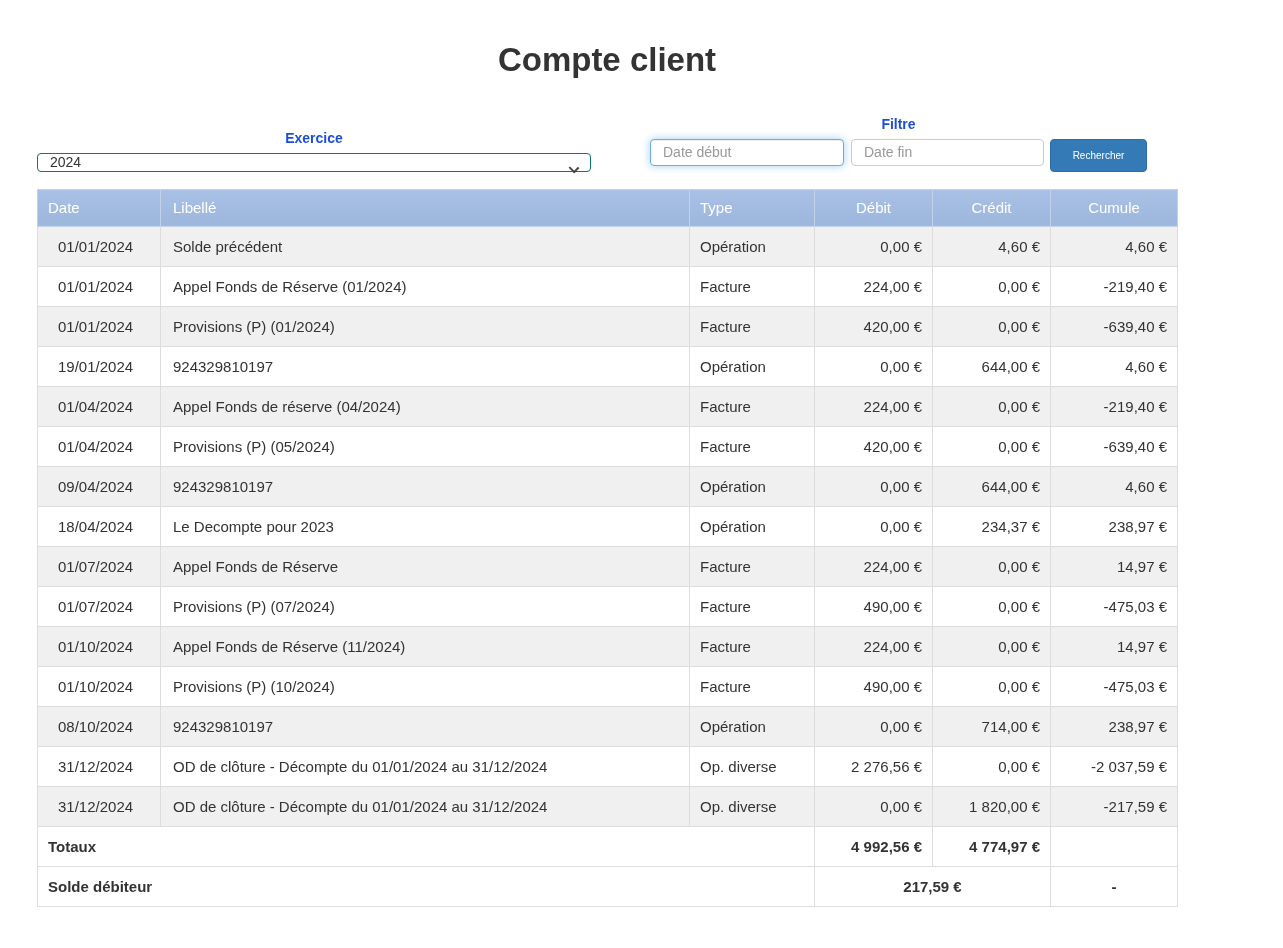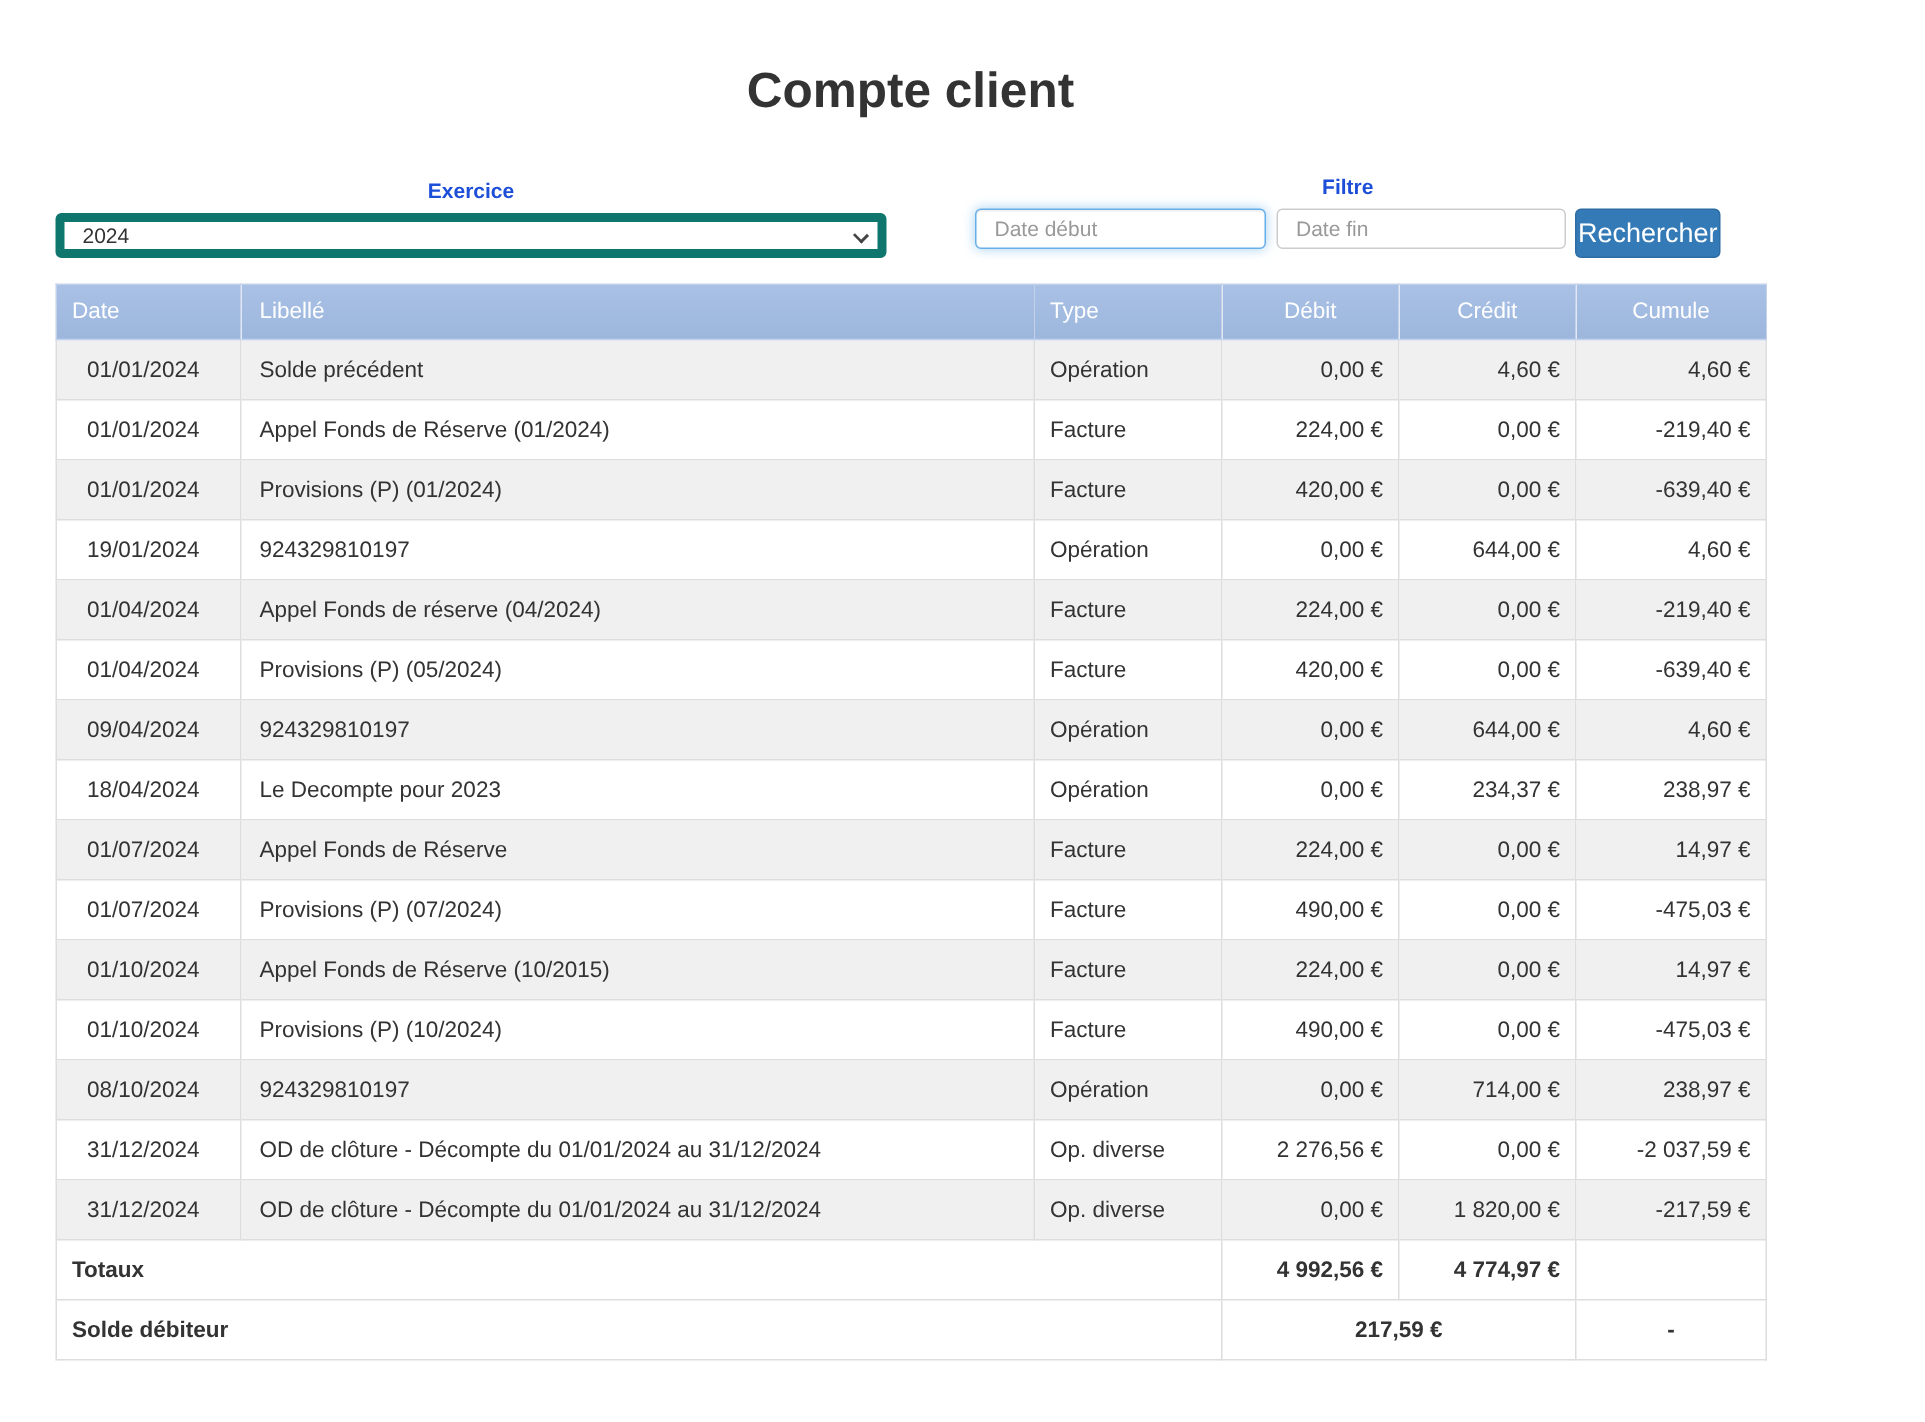--- a/index.html
+++ b/index.html
@@ -34,23 +34,23 @@
     text-align: center;
     font-size: 14px;
     font-weight: 700;
     color: #1d4ed8;
     margin-bottom: 7px;
   }
   .controls-line { display: flex; align-items: stretch; }
 
   .select-wrap { position: relative; width: 554px; }
   select.exercice {
-    width: 100%; height: 30px;
+    width: 100%; height: 19px;
     -webkit-appearance: none; appearance: none;
-    border: 6px solid #0f766e;
+    border: 1px solid #0f766e;
     border-radius: 4px;
     background: #ffffff;
     font-family: inherit;
     font-size: 14px; color: #333333;
     padding: 0 30px 0 12px;
     outline: none;
   }
   .select-chevron {
     position: absolute; right: 13px; top: 11px;
     width: 8px; height: 8px;
@@ -76,21 +76,21 @@
     border-color: #66afe9 !important;
     box-shadow: inset 0 1px 1px rgba(0,0,0,.075), 0 0 8px rgba(102,175,233,.6);
   }
   button.search-btn {
     width: 97px; height: 33px;
     background: #337ab7;
     border: 1px solid #2e6da4;
     border-radius: 4px;
     color: #ffffff;
     font-family: inherit;
-    font-size: 18px;
+    font-size: 10px;
     cursor: pointer;
   }
 
   table.ledger {
     margin-top: 17px;
     width: 1140px;
     border-collapse: collapse;
     table-layout: fixed;
     font-size: 15px;
   }
@@ -247,21 +247,21 @@
         <tr>
           <td class="col-date">01/07/2024</td>
           <td class="col-libelle">Provisions (P) (07/2024)</td>
           <td class="col-type">Facture</td>
           <td class="col-debit">490,00 €</td>
           <td class="col-credit">0,00 €</td>
           <td class="col-cumule">-475,03 €</td>
         </tr>
         <tr>
           <td class="col-date">01/10/2024</td>
-          <td class="col-libelle">Appel Fonds de Réserve (10/2015)</td>
+          <td class="col-libelle">Appel Fonds de Réserve (11/2024)</td>
           <td class="col-type">Facture</td>
           <td class="col-debit">224,00 €</td>
           <td class="col-credit">0,00 €</td>
           <td class="col-cumule">14,97 €</td>
         </tr>
         <tr>
           <td class="col-date">01/10/2024</td>
           <td class="col-libelle">Provisions (P) (10/2024)</td>
           <td class="col-type">Facture</td>
           <td class="col-debit">490,00 €</td>

